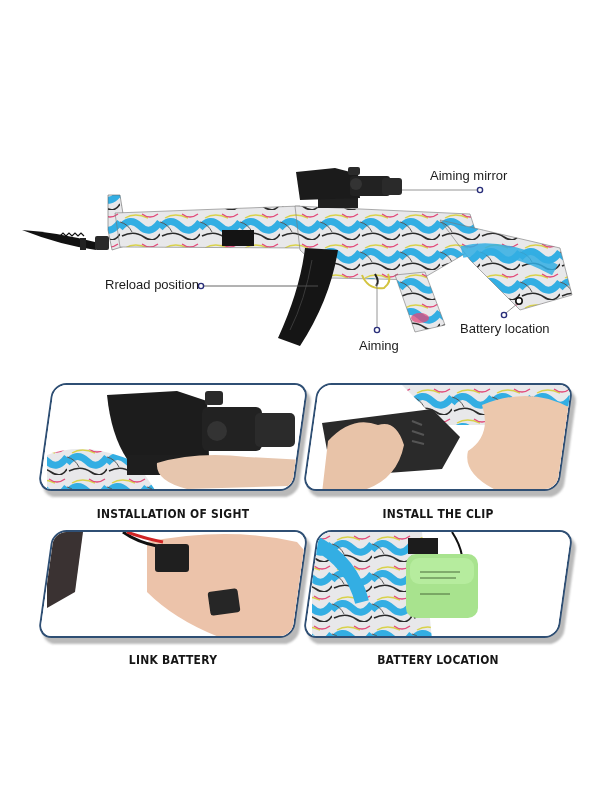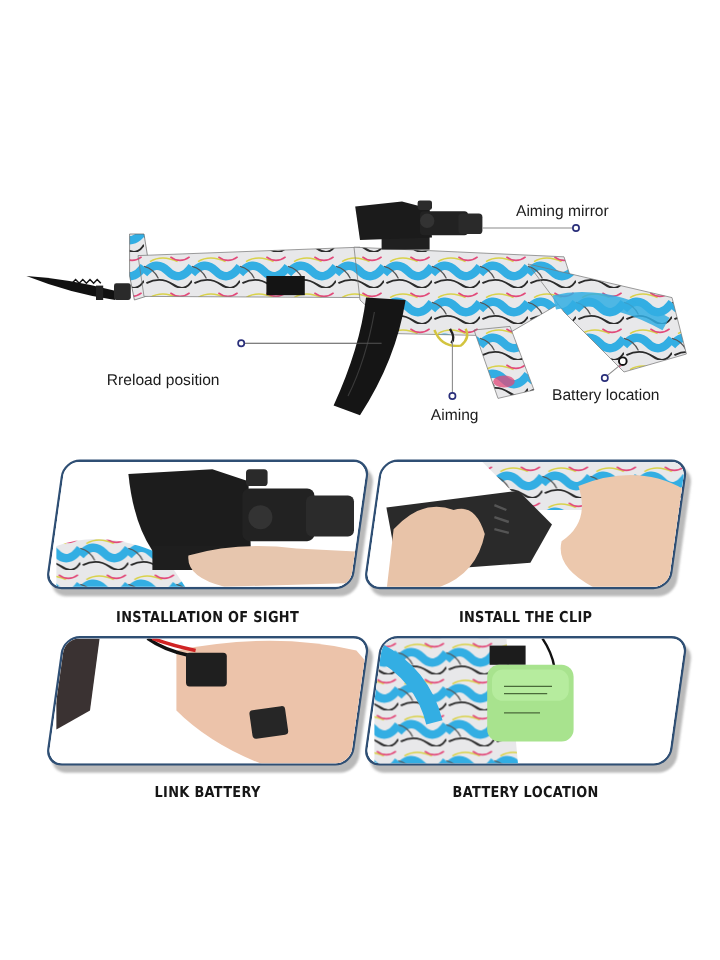--- a/index.html
+++ b/index.html
@@ -107,21 +107,21 @@
       <circle cx="377" cy="180" r="2.6" fill="#fff" stroke="#2a2f7a" stroke-width="1.4"></circle>
     </g>
     <g>
       <circle cx="519" cy="151" r="3.2" fill="#fff" stroke="#111" stroke-width="1.6"></circle>
       <line x1="517" y1="154" x2="506" y2="163" stroke="#8a8a8a" stroke-width="0.9"></line>
       <circle cx="504" cy="165" r="2.6" fill="#fff" stroke="#2a2f7a" stroke-width="1.4"></circle>
     </g>
   </svg>
 
   <span class="callout-label" style="left:430px; top:18px;">Aiming mirror</span>
-  <span class="callout-label" style="left:89px; top:127px;margin-top:32px;">Rreload position</span>
+  <span class="callout-label" style="left:105px; top:127px;">Rreload position</span>
   <span class="callout-label" style="left:359px; top:188px;">Aiming</span>
   <span class="callout-label" style="left:460px; top:171px;">Battery location</span>
 </div>
 
 <div class="card" style="left:45px; top:383px;">
   <div class="shadow"></div>
   <div class="frame">
     <div class="scene">
       <svg width="296" height="108" viewBox="0 0 296 108">
         <rect width="296" height="108" fill="#fff"></rect>

